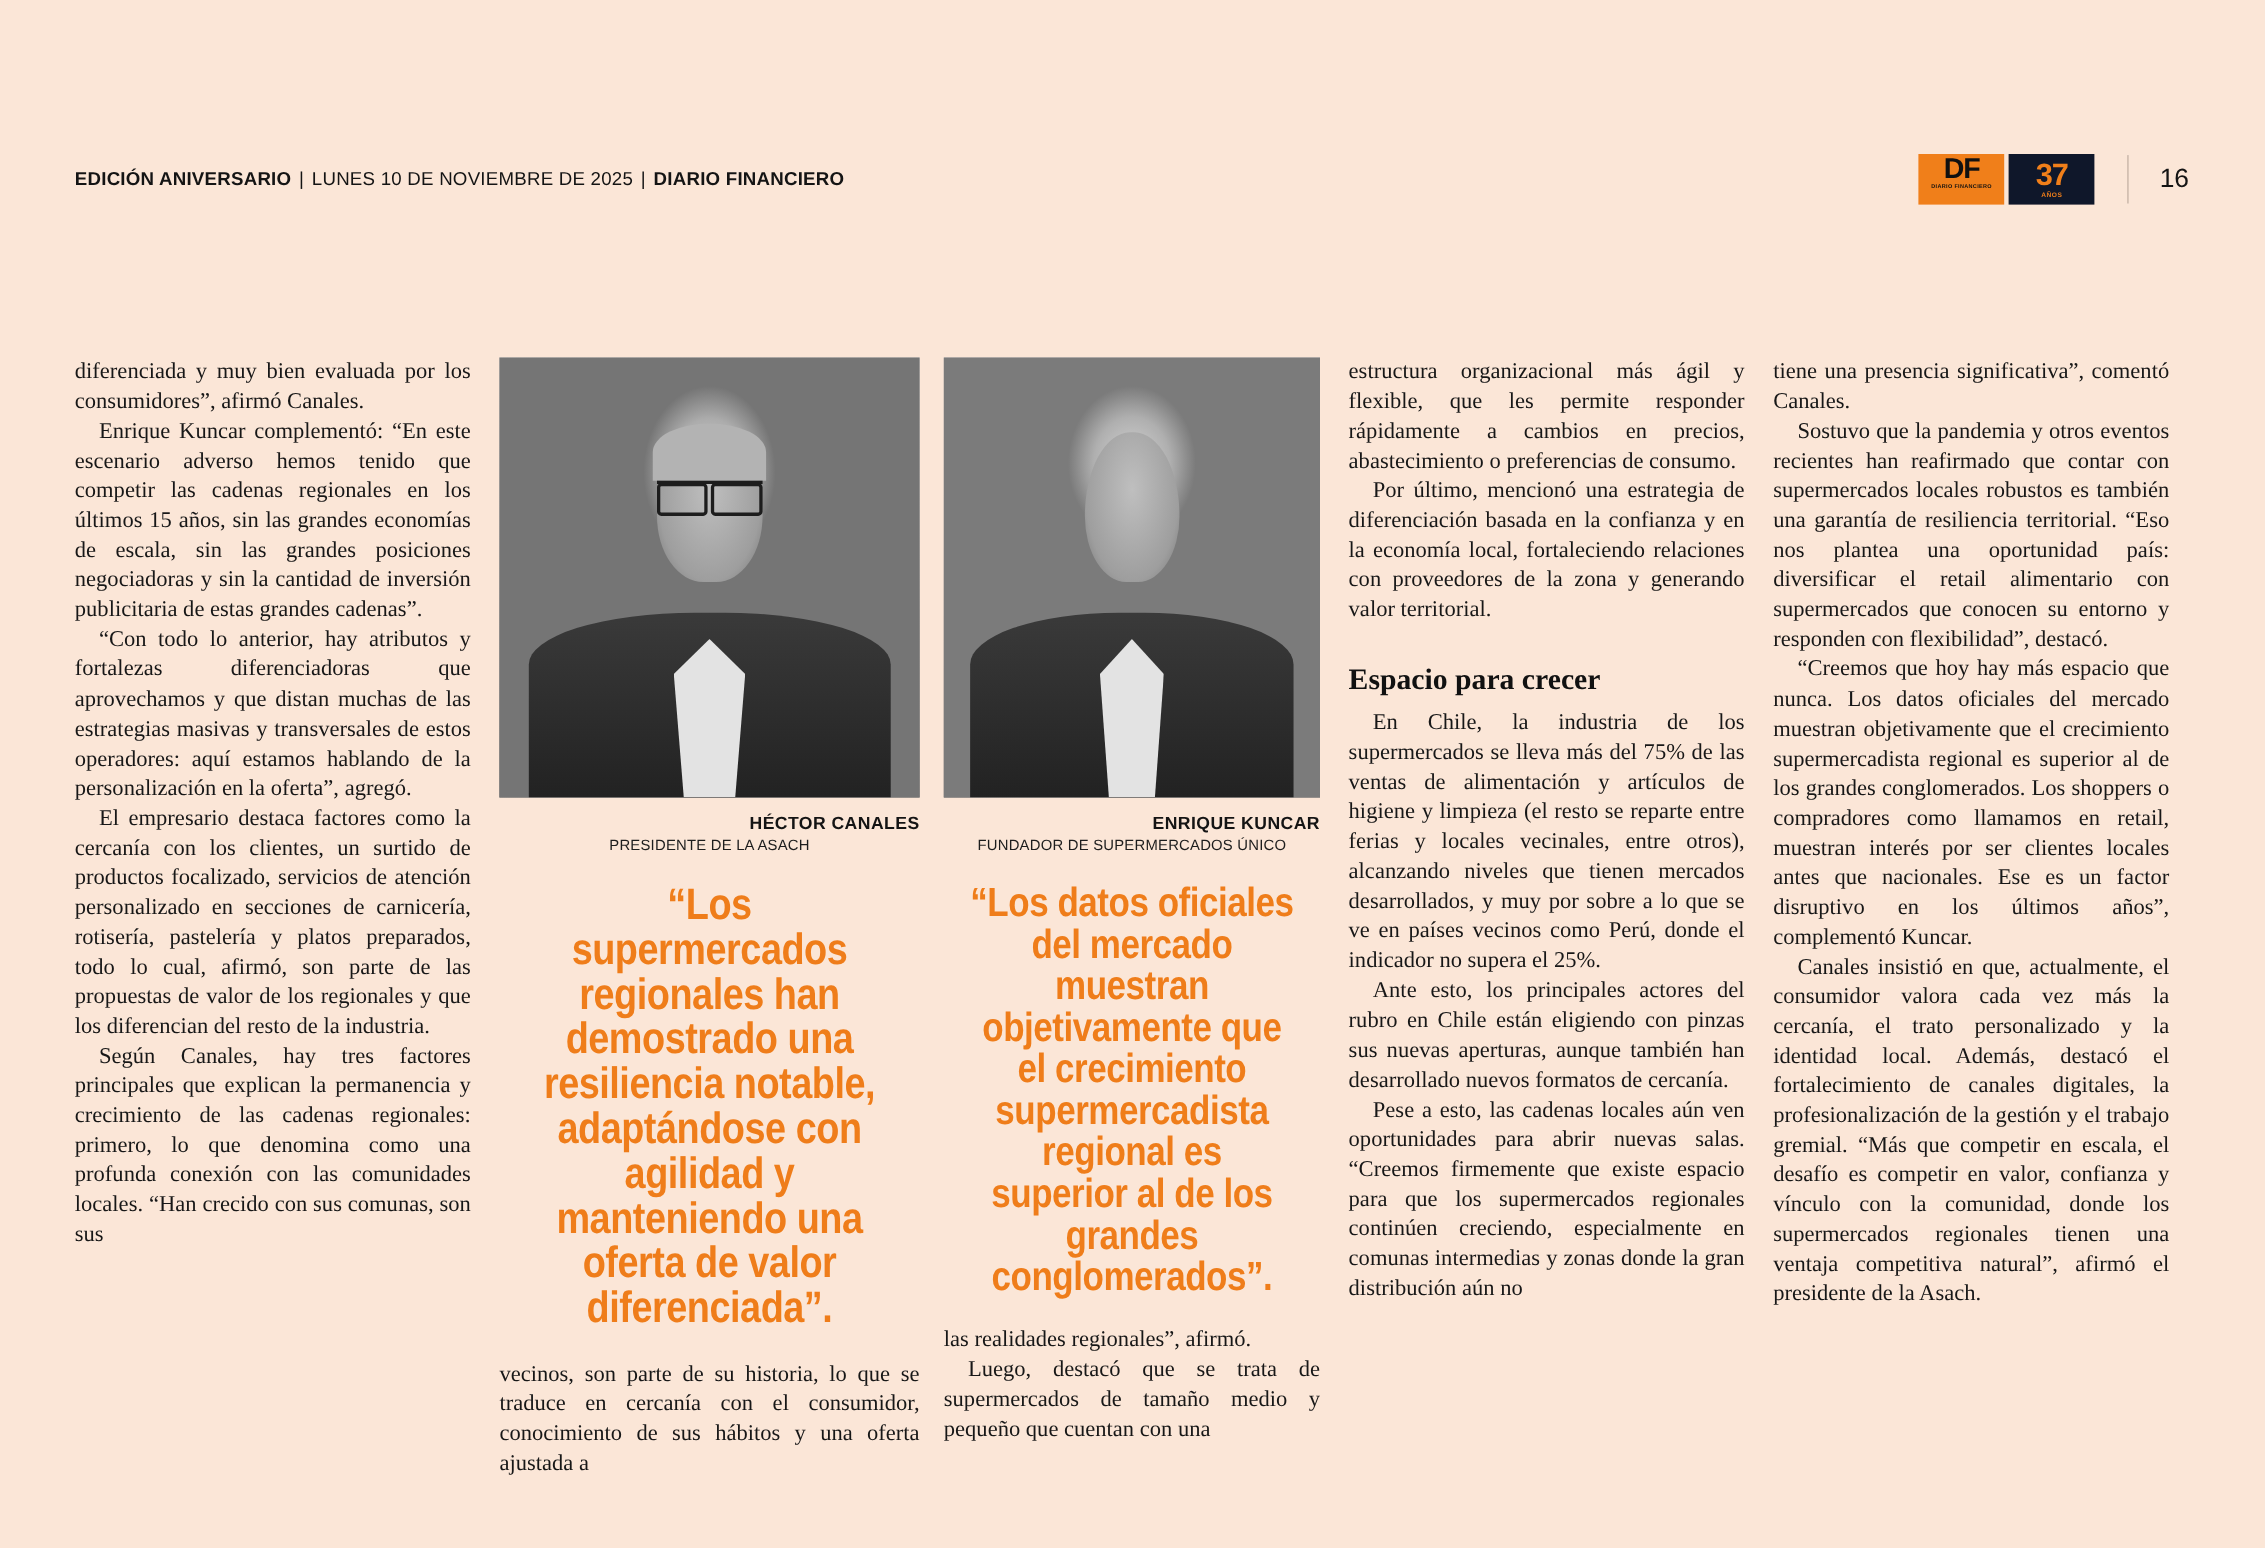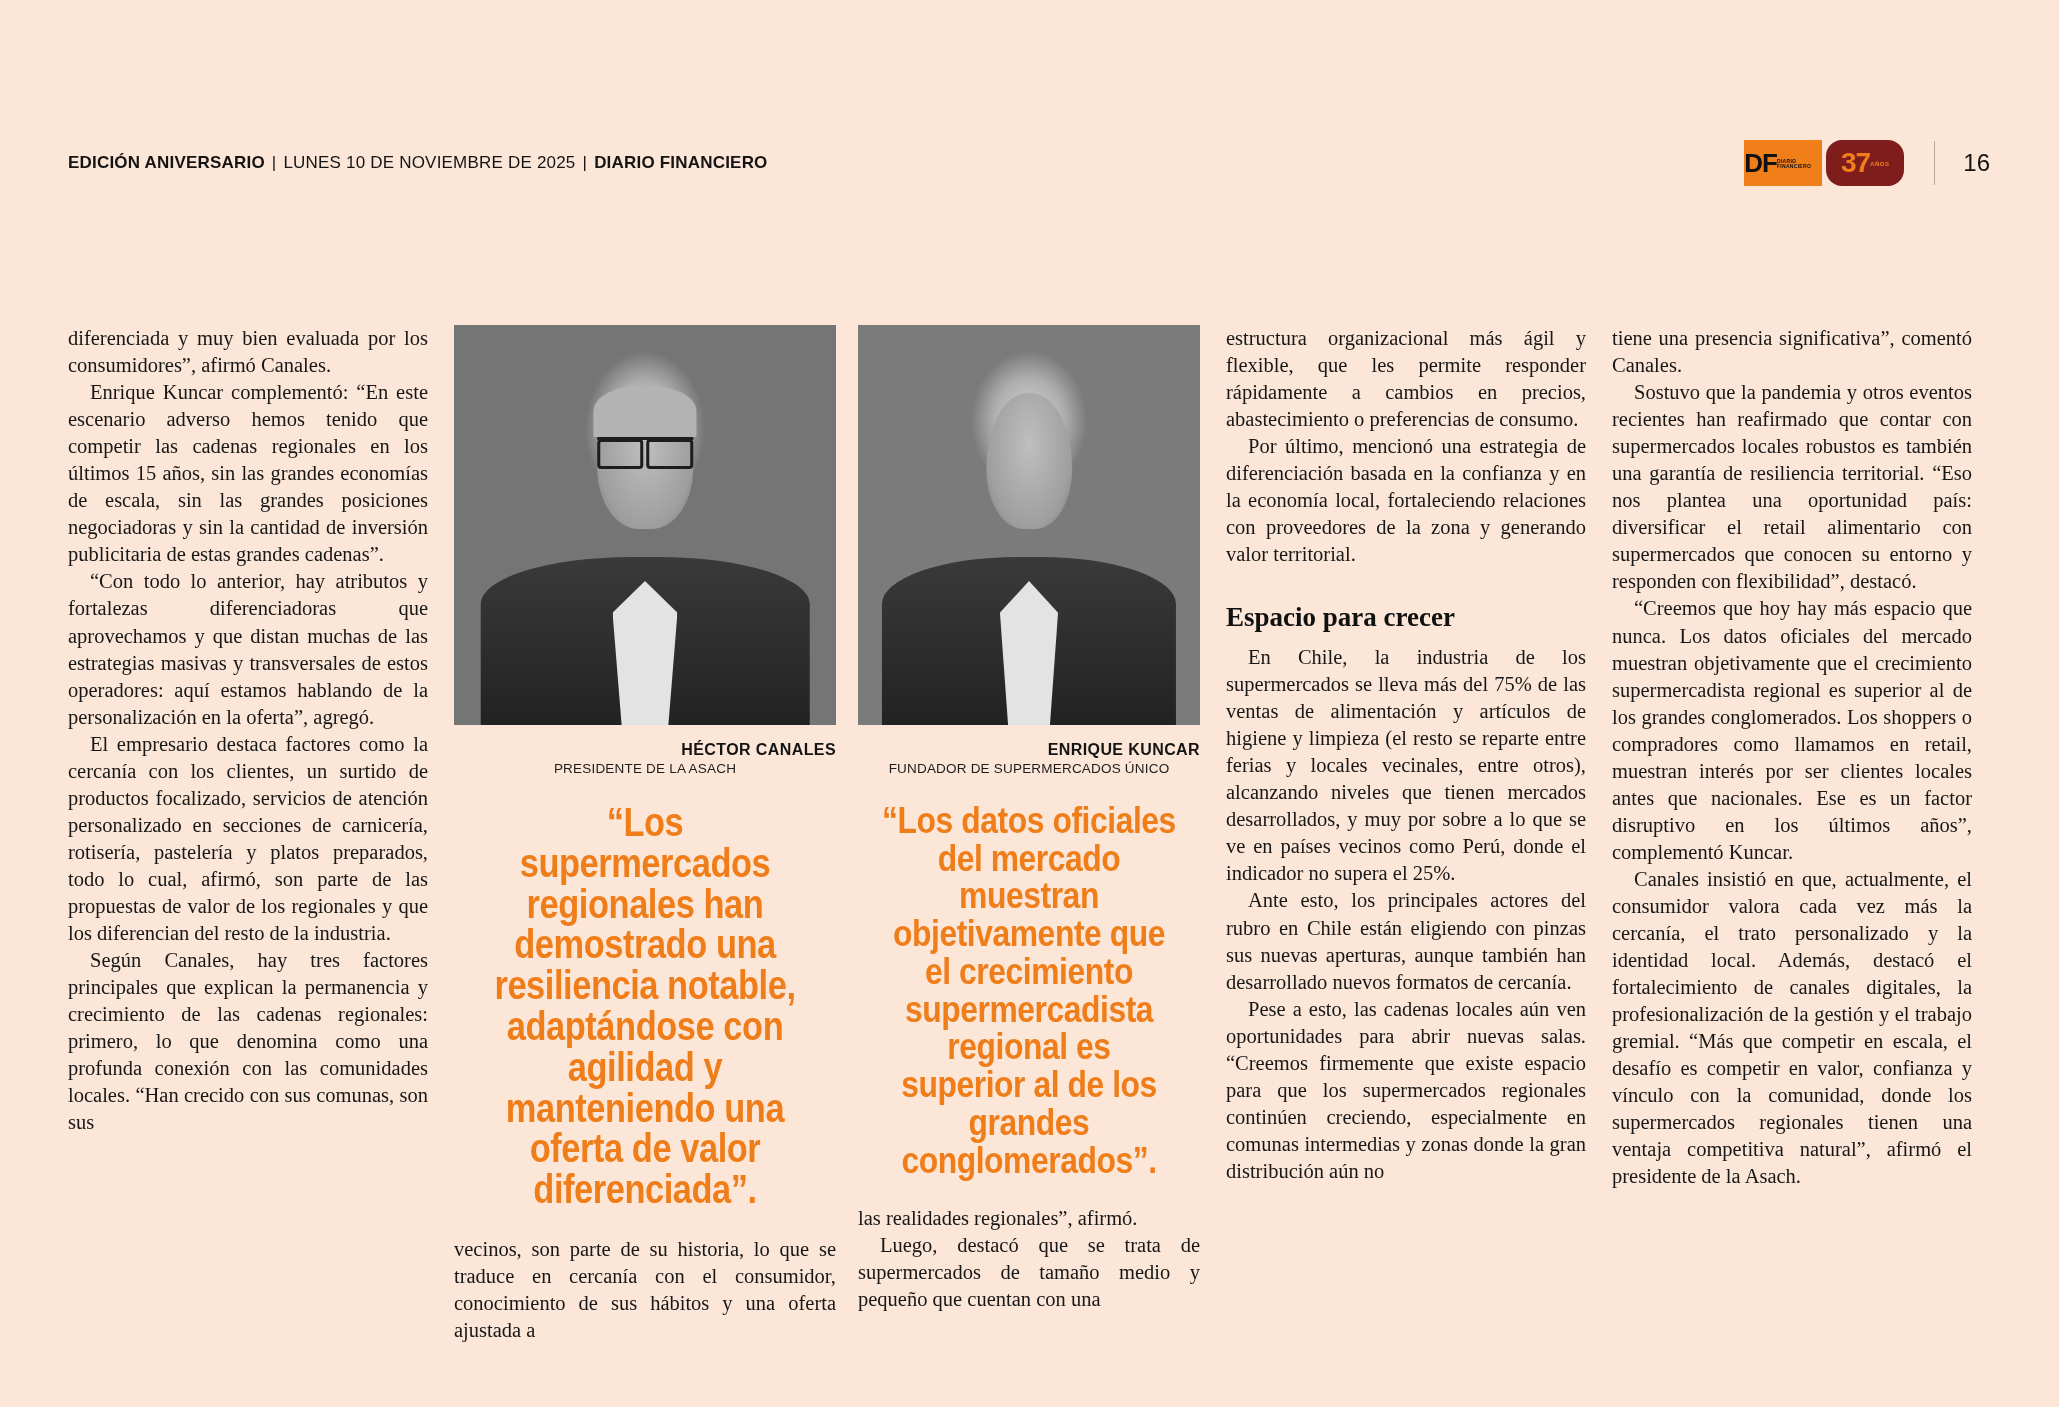--- a/index.html
+++ b/index.html
@@ -48,39 +48,38 @@
     align-items:center;
     gap:0px;
   }
   .logo-df{
     background:#f07f1a;
     color:#111;
     font-family:"Liberation Sans", sans-serif;
     font-weight:bold;
     width:78px;height:46px;
     display:flex;
-    align-items:center;
-    justify-content:center;
+    flex-direction:column;
+    align-items:center;
     line-height:1;
   }
   .logo-df .big{font-size:26px;letter-spacing:-1px;color:#111;}
   .logo-df .small{font-size:5px;letter-spacing:.3px;color:#111;margin-top:2px;}
   .logo-37{
-    background:#7f1d1d;
+    background:#0f172a;
     color:#f07f1a;
     font-family:"Liberation Sans", sans-serif;
     font-weight:bold;
     width:78px;height:46px;
     display:flex;
-    flex-direction:row;
+    flex-direction:column;
     align-items:center;
     justify-content:center;
     line-height:1;
     margin-left:4px;
-    border-radius:16px;
   }
   .logo-37 .big{font-size:28px;letter-spacing:-1px;}
   .logo-37 .small{font-size:6px;letter-spacing:.5px;margin-top:2px;}
   .page-num{
     font-family:"Liberation Sans", sans-serif;
     font-size:24px;
     font-weight:400;
     color:#141414;
     margin-left:30px;
     border-left:1px solid #b9a79b;

